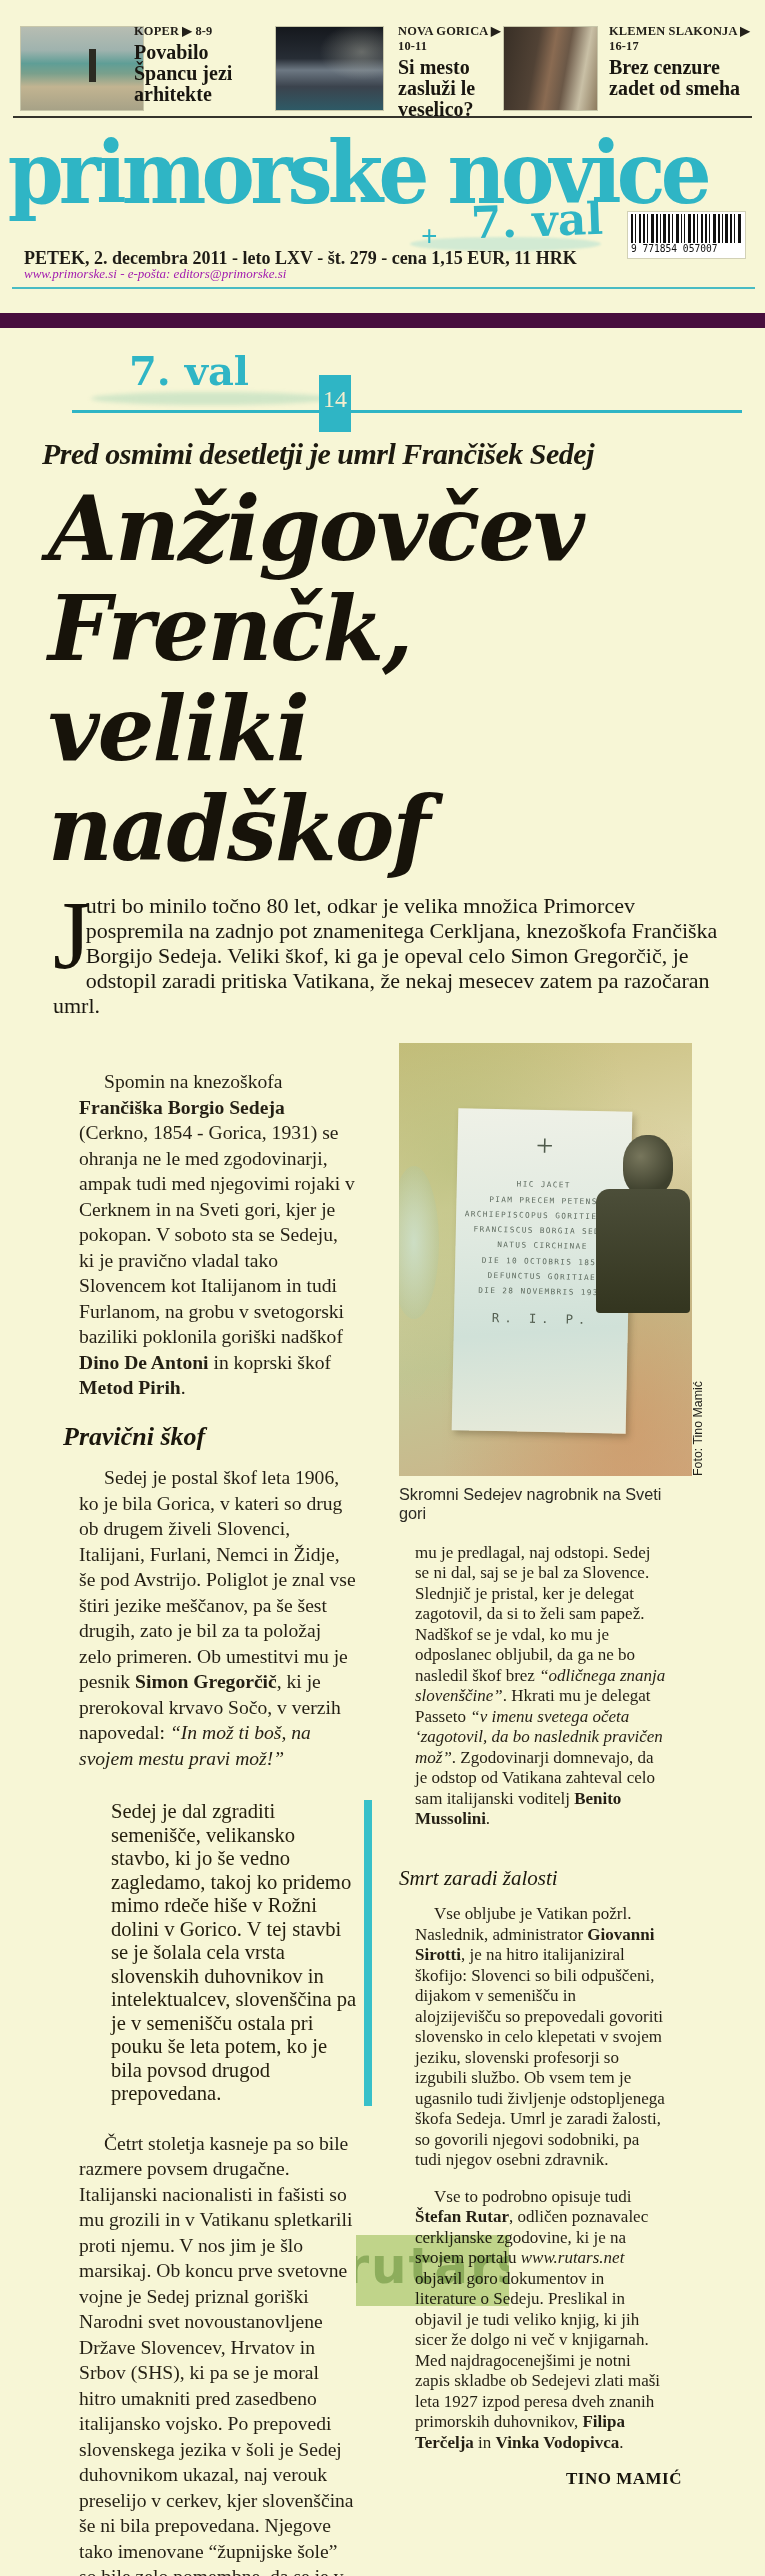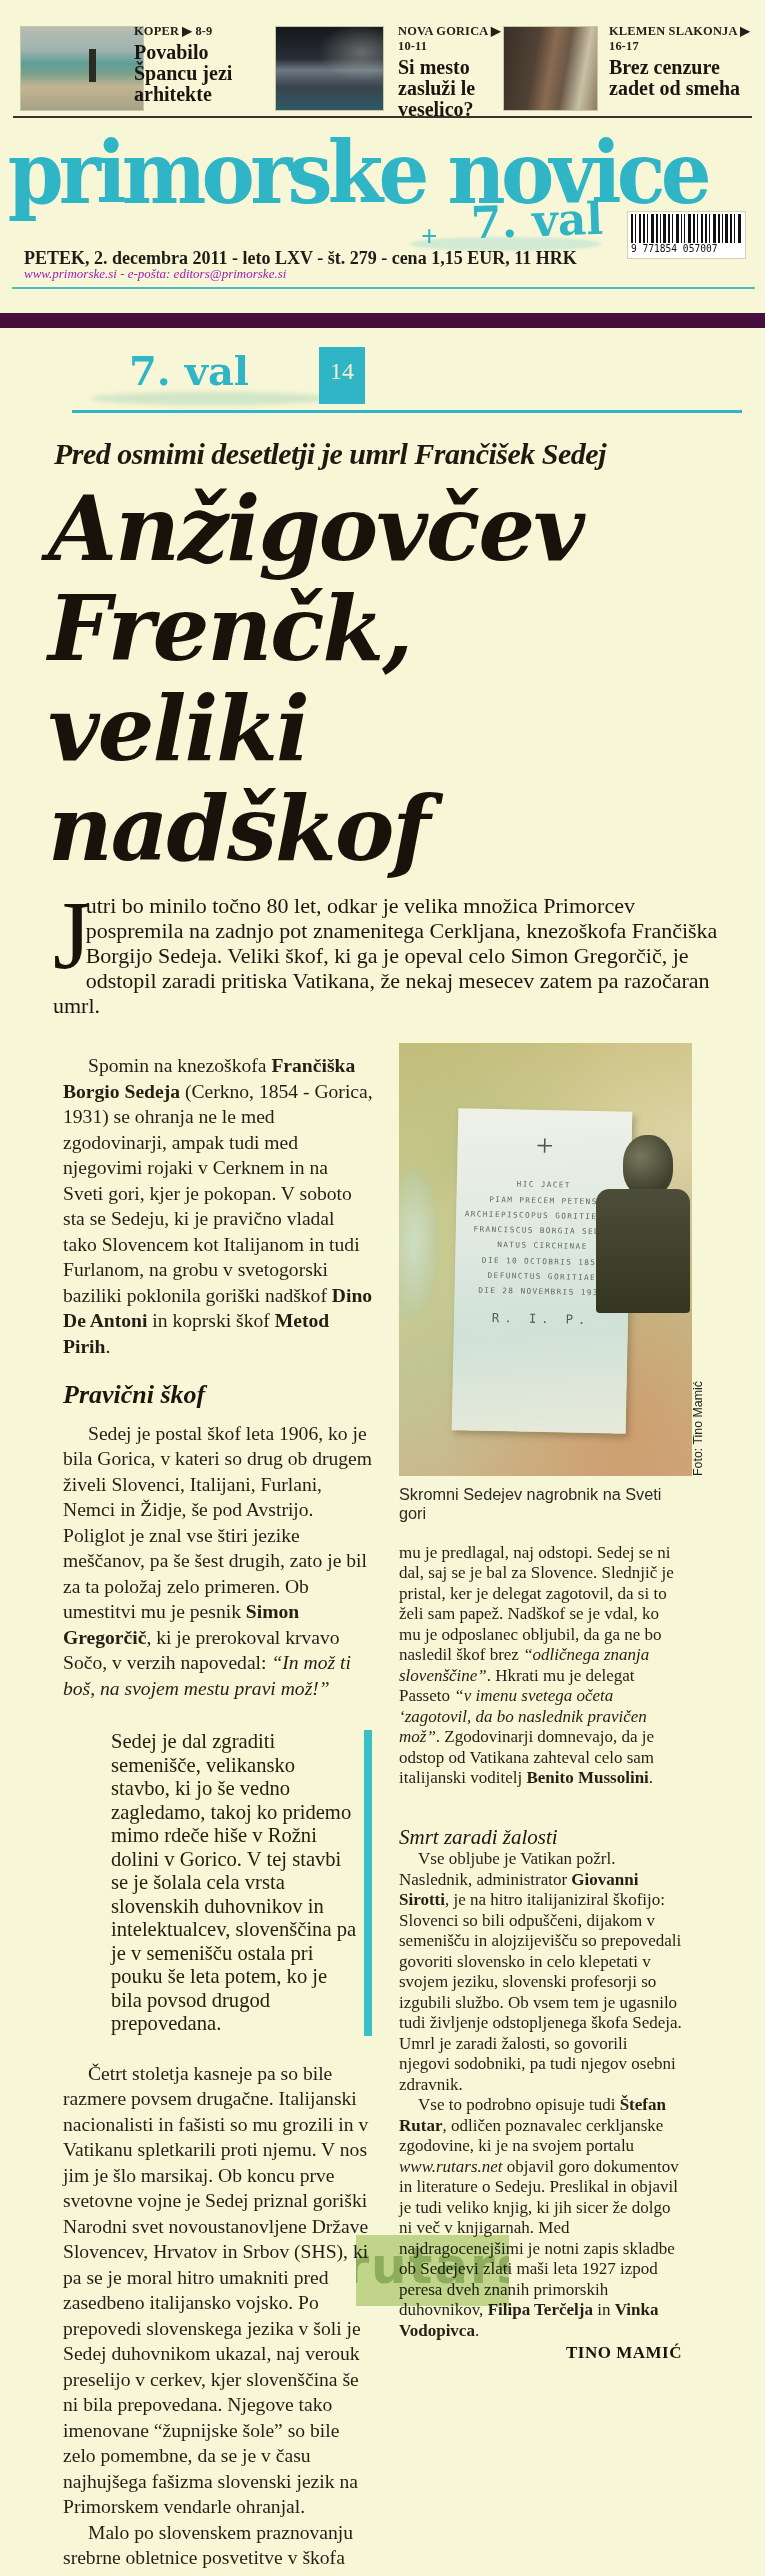--- a/index.html
+++ b/index.html
@@ -41,39 +41,39 @@
   .dateline{position:absolute;left:24px;top:248px;font-size:18px;font-weight:bold;color:#1e1c16;}
   .contact{position:absolute;left:24px;top:266px;font-size:13px;font-style:italic;color:#a21caf;}
   .teal-rule{position:absolute;left:11.5px;top:287px;width:743px;height:1.9px;background:#49bcc4;}
 
   
   .purple-band{position:absolute;left:0;top:313px;width:766px;height:15.3px;background:#470e3d;}
   .section-name{position:absolute;left:129px;top:347px;font-family:"DejaVu Serif",serif;font-weight:bold;
                 font-size:40px;color:#2fb5c5;}
   .wave-smudge-2{position:absolute;left:91px;top:392px;width:239px;height:13.4px;border-radius:50%;
                  background:rgba(110,190,160,.28);filter:blur(1.9px);}
-  .page-box{position:absolute;left:319px;top:347px;width:46px;height:57px;background:#2fb5c5;}
+  .page-box{position:absolute;left:319px;top:375px;width:32px;height:57px;background:#2fb5c5;}
   .page-box span{display:block;text-align:center;margin-top:10.5px;font-size:24px;color:#f4eecf;}
   .section-rule{position:absolute;left:72px;top:410px;width:670px;height:2.9px;background:#2fb5c5;}
 
   
-  .kicker-line{position:absolute;left:54px;top:437px;font-size:30px;font-style:italic;font-weight:bold;
+  .kicker-line{position:absolute;left:42px;top:437px;font-size:30px;font-style:italic;font-weight:bold;
                color:#1d1a10;letter-spacing:-0.5px;}
   .headline{position:absolute;left:48px;top:479px;font-family:"DejaVu Serif",serif;font-style:italic;
             font-weight:bold;font-size:89px;line-height:100px;letter-spacing:-1.9px;color:#17130a;}
   .headline div{white-space:nowrap;}
 
   .lead{position:absolute;left:53px;top:893px;width:665px;font-size:22px;line-height:25px;color:#1b1810;}
   .dropcap{float:left;font-size:98px;line-height:78px;height:80px;width:25px;margin:2.9px 7.7px 0 0;color:#17130a;}
 
   
   .col{position:absolute;text-align:left;}
   .col1{left:63px;top:1053px;width:310px;font-size:19.6px;line-height:25.5px;}
   .col2{left:399px;top:1043px;width:283px;font-size:17px;line-height:20.5px;}
-  .col p{margin:0;}
+  .col p{margin:16px;}
   .col p.indent{text-indent:25px;}
   .col2 p.indent{text-indent:19px;}
   .subhead1{font-family:"Liberation Serif",serif;font-style:italic;font-weight:bold;font-size:26px;
             margin:23px 0 13.4px;color:#1b170c;}
   .subhead2{font-family:"Liberation Serif",serif;font-style:italic;font-weight:normal;font-size:21px;
             margin:38px 0 2px;color:#1b170c;}
   .pullquote{margin:29px 0 25px 48px;width:247px;padding-right:6px;border-right:8.6px solid #38c0c9;
              font-size:20.6px;line-height:23.5px;color:#26200f;}
   .seg-b{font-weight:bold;}
   .seg-i{font-style:italic;}

